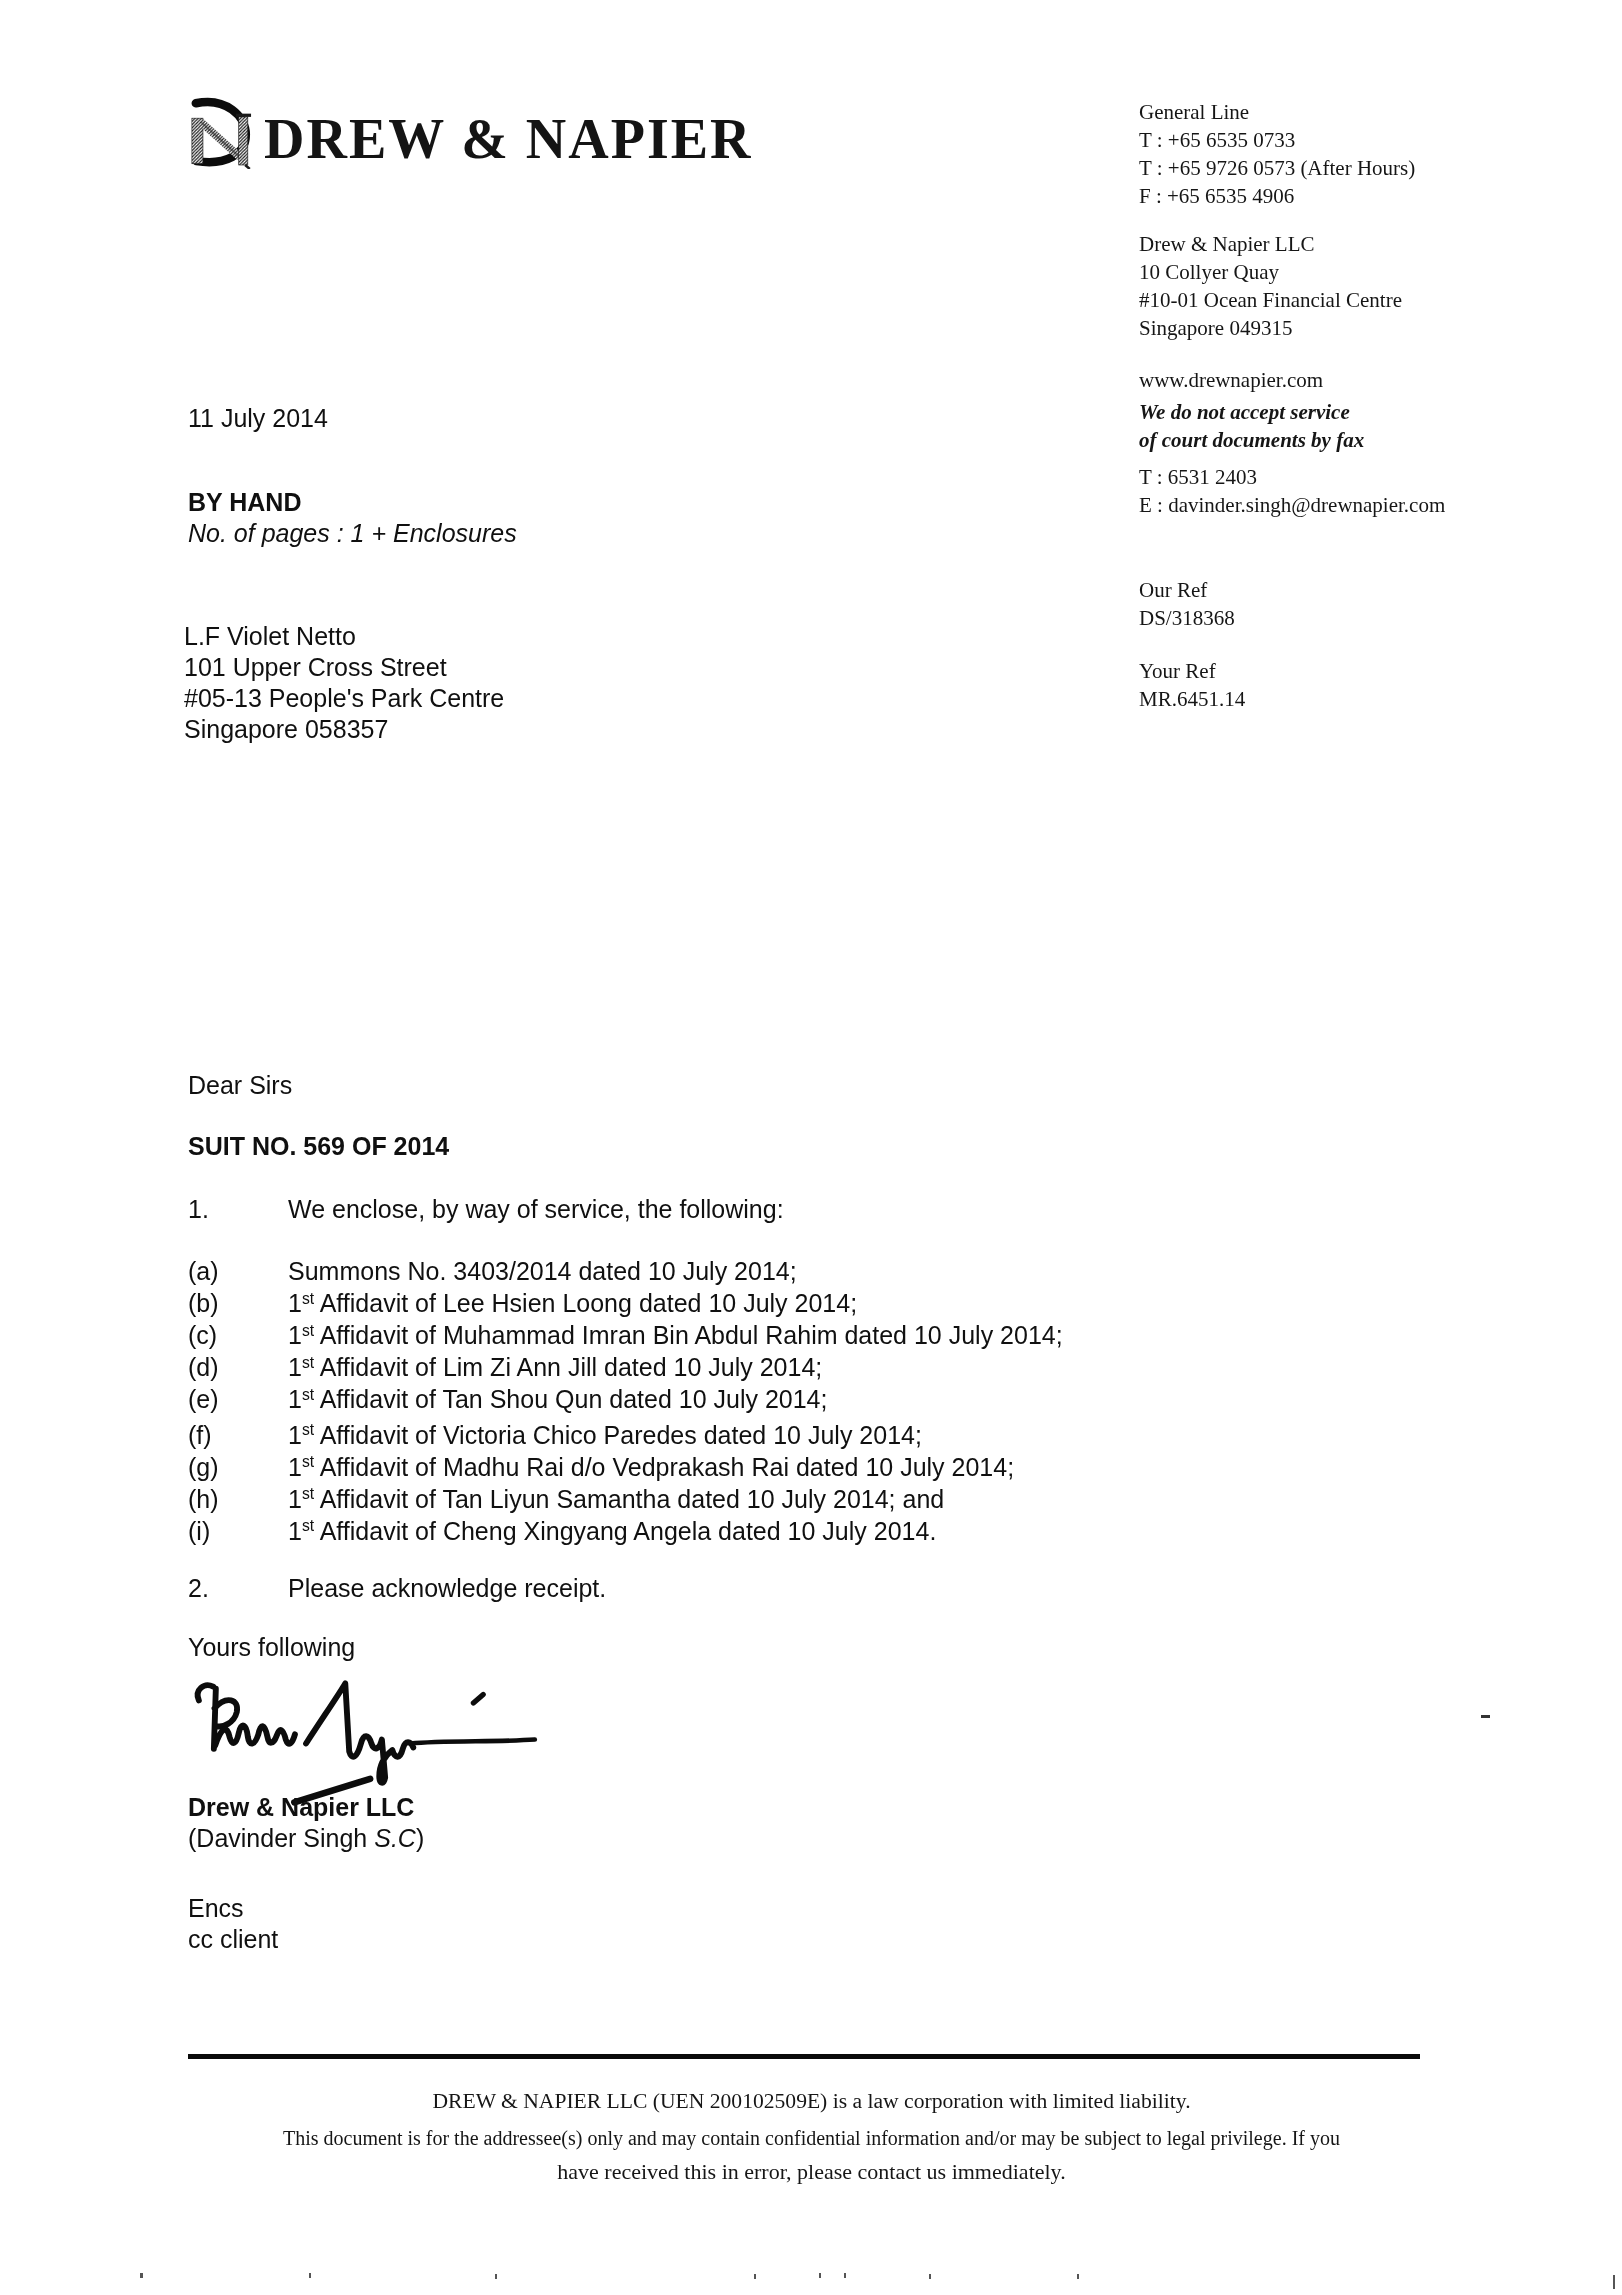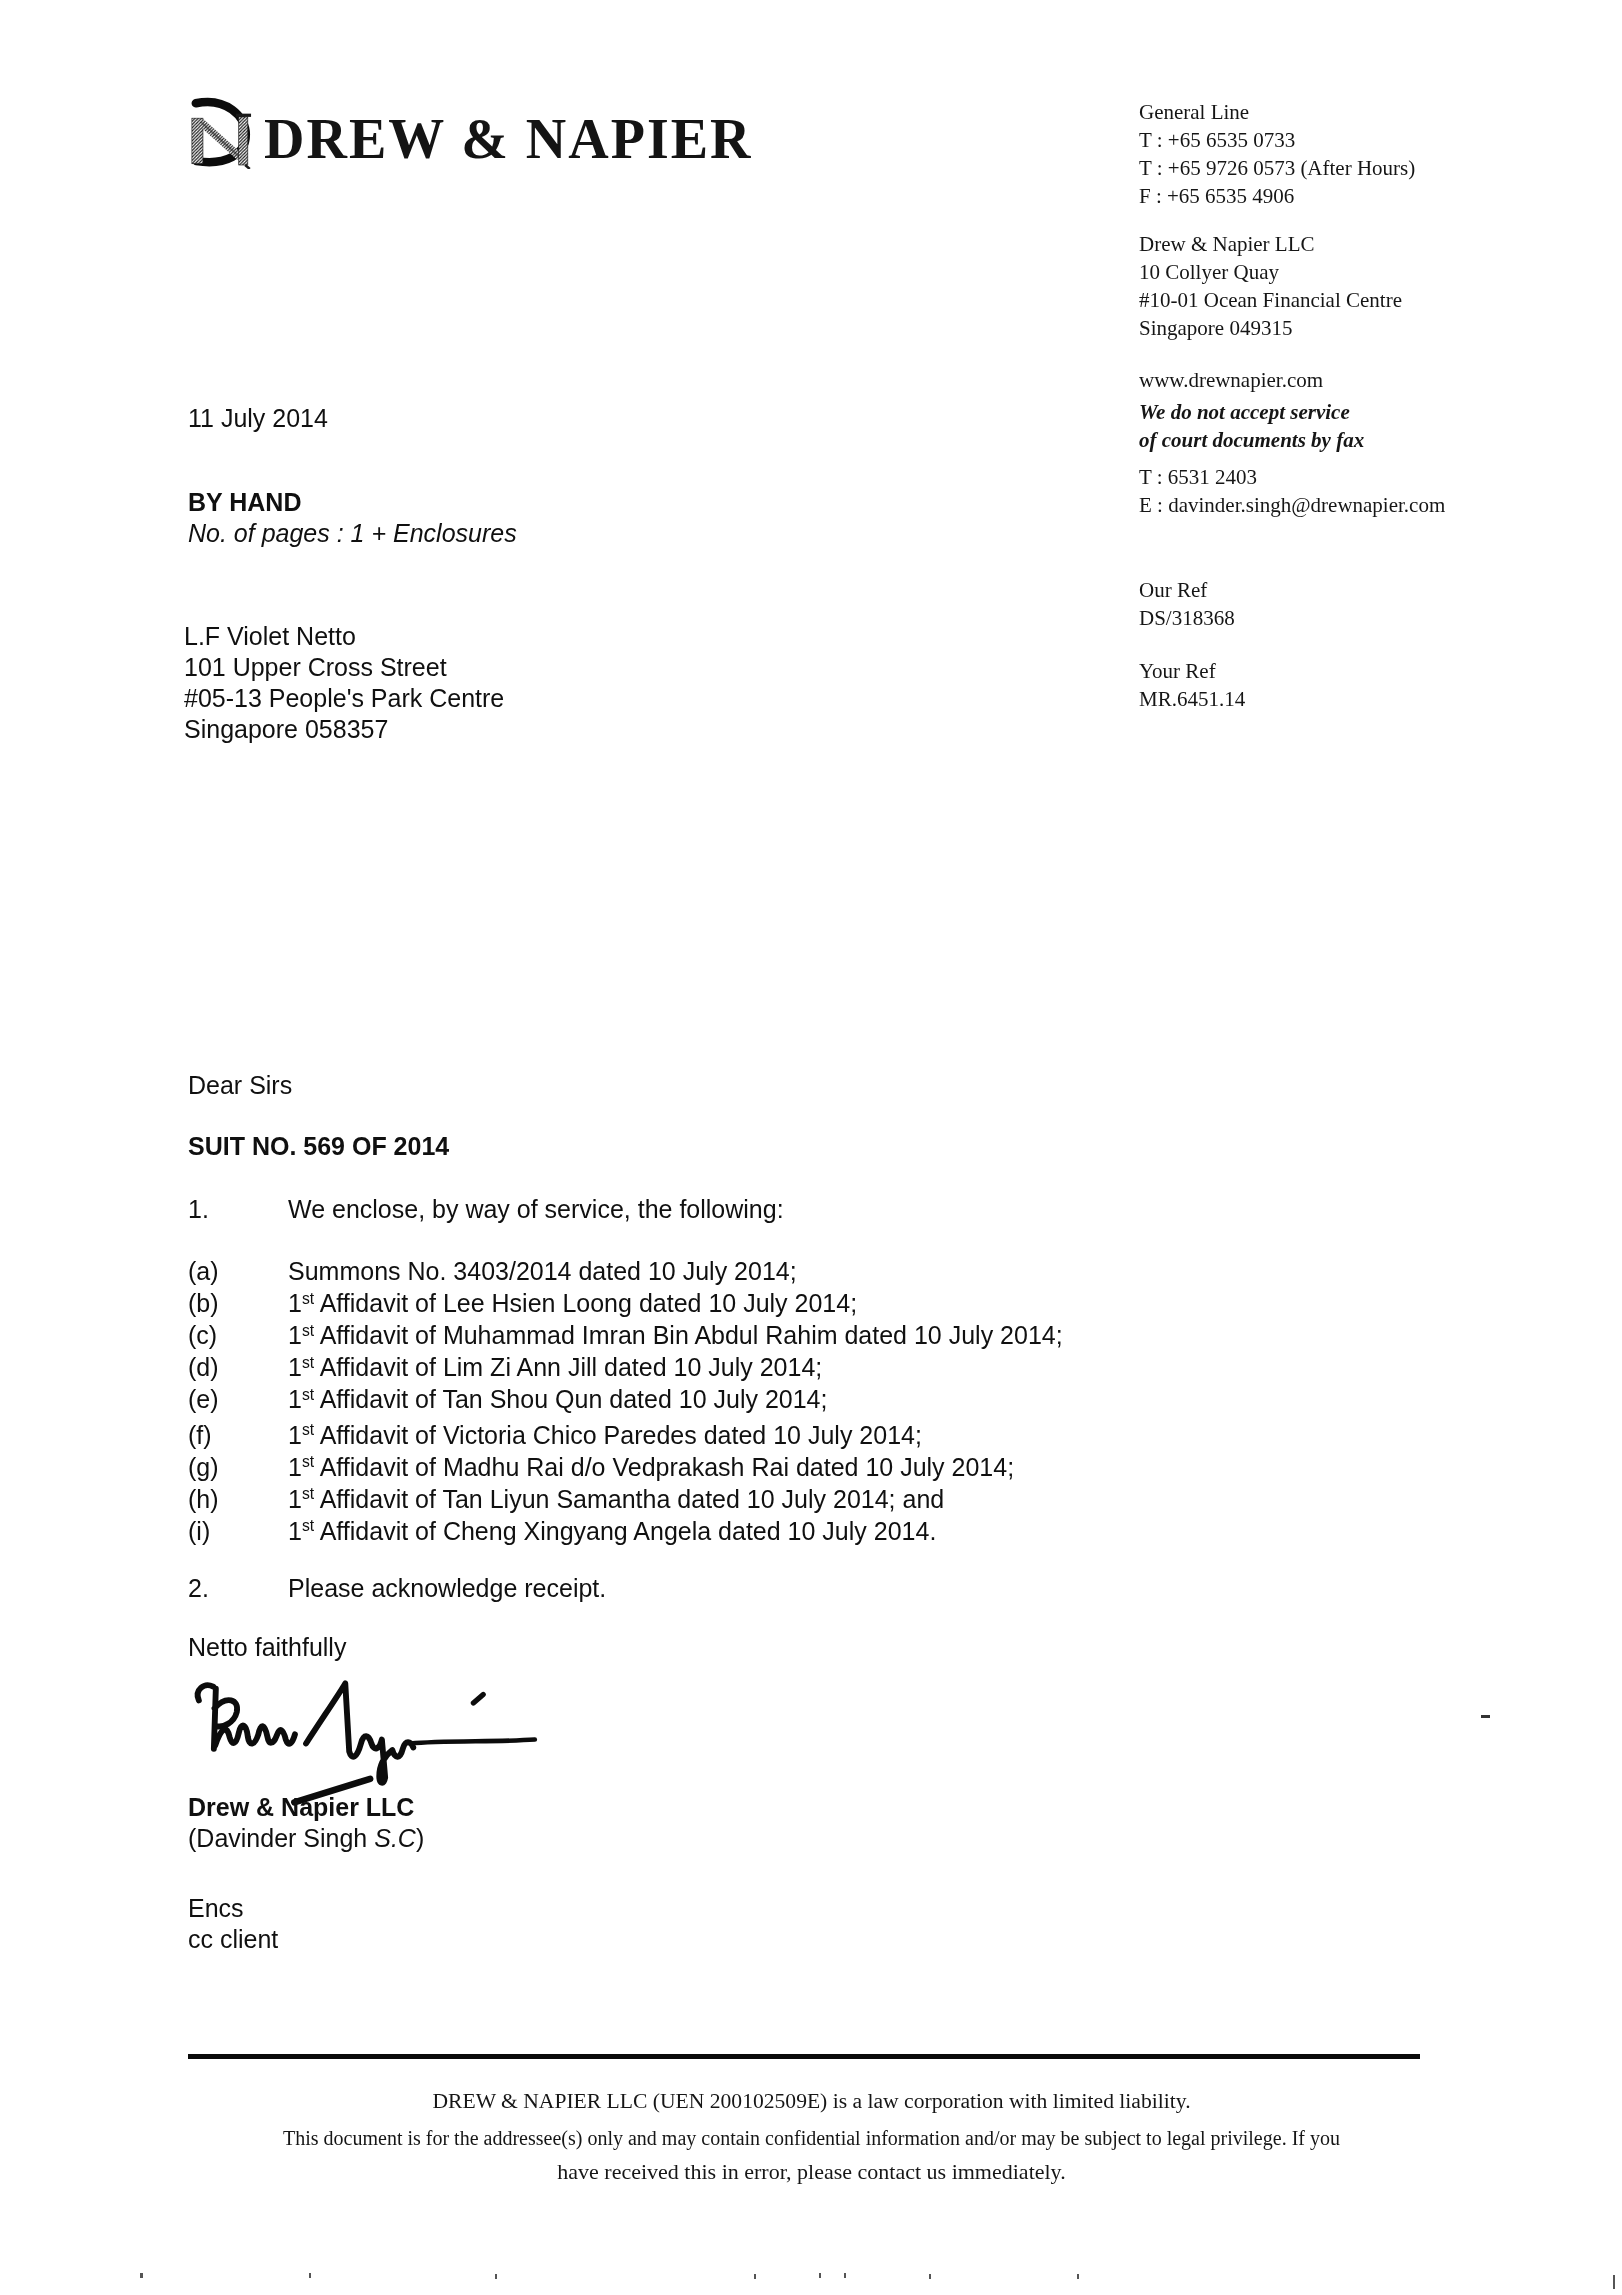--- a/index.html
+++ b/index.html
@@ -186,21 +186,21 @@
       <span class="lbl">(i)</span>
       <span><span>1</span><span class="sup">st</span><span> Affidavit of Cheng Xingyang Angela dated 10 July 2014.</span></span>
     </div>
   </div>
 
   <div class="abs body-text para p2">
     <span class="num">2.</span>
     <span>Please acknowledge receipt.</span>
   </div>
 
-  <div class="abs body-text b-yours">Netto faithfully</div>
+  <div class="abs body-text b-yours">Yours following</div>
 
   <svg class="abs signature" viewBox="0 0 540 200" aria-hidden="true">
     <g fill="none" stroke="#0c0c0c" stroke-width="9" stroke-linecap="round" stroke-linejoin="round">
       <path d="M12 34 C5 18 20 6 34 13"></path>
       <path d="M38 16 L35 108 M36 46 C54 26 74 32 70 52 C66 68 49 77 37 73"></path>
       <path d="M37 103 C47 74 55 72 59 90 C63 104 69 102 73 84 C77 66 85 70 87 90 C89 104 97 104 103 86 C107 68 113 70 117 90 C119 102 126 102 131 88 C136 74 141 78 145 94 C149 106 155 100 159 86"></path>
       <path d="M176 100 C202 60 228 22 236 8 L242 112 C246 126 254 122 260 100 C264 84 272 86 276 100 C280 112 288 110 292 94 L297 152 C295 164 288 162 288 150 C288 132 298 118 308 110 C312 124 320 124 324 108 C328 94 336 96 340 106"></path>
       <path d="M336 100 C384 95 470 98 526 94" stroke-width="7"></path>
       <path d="M432 38 L447 25" stroke-width="8"></path>
       <path d="M158 190 L274 154" stroke-width="10"></path>

